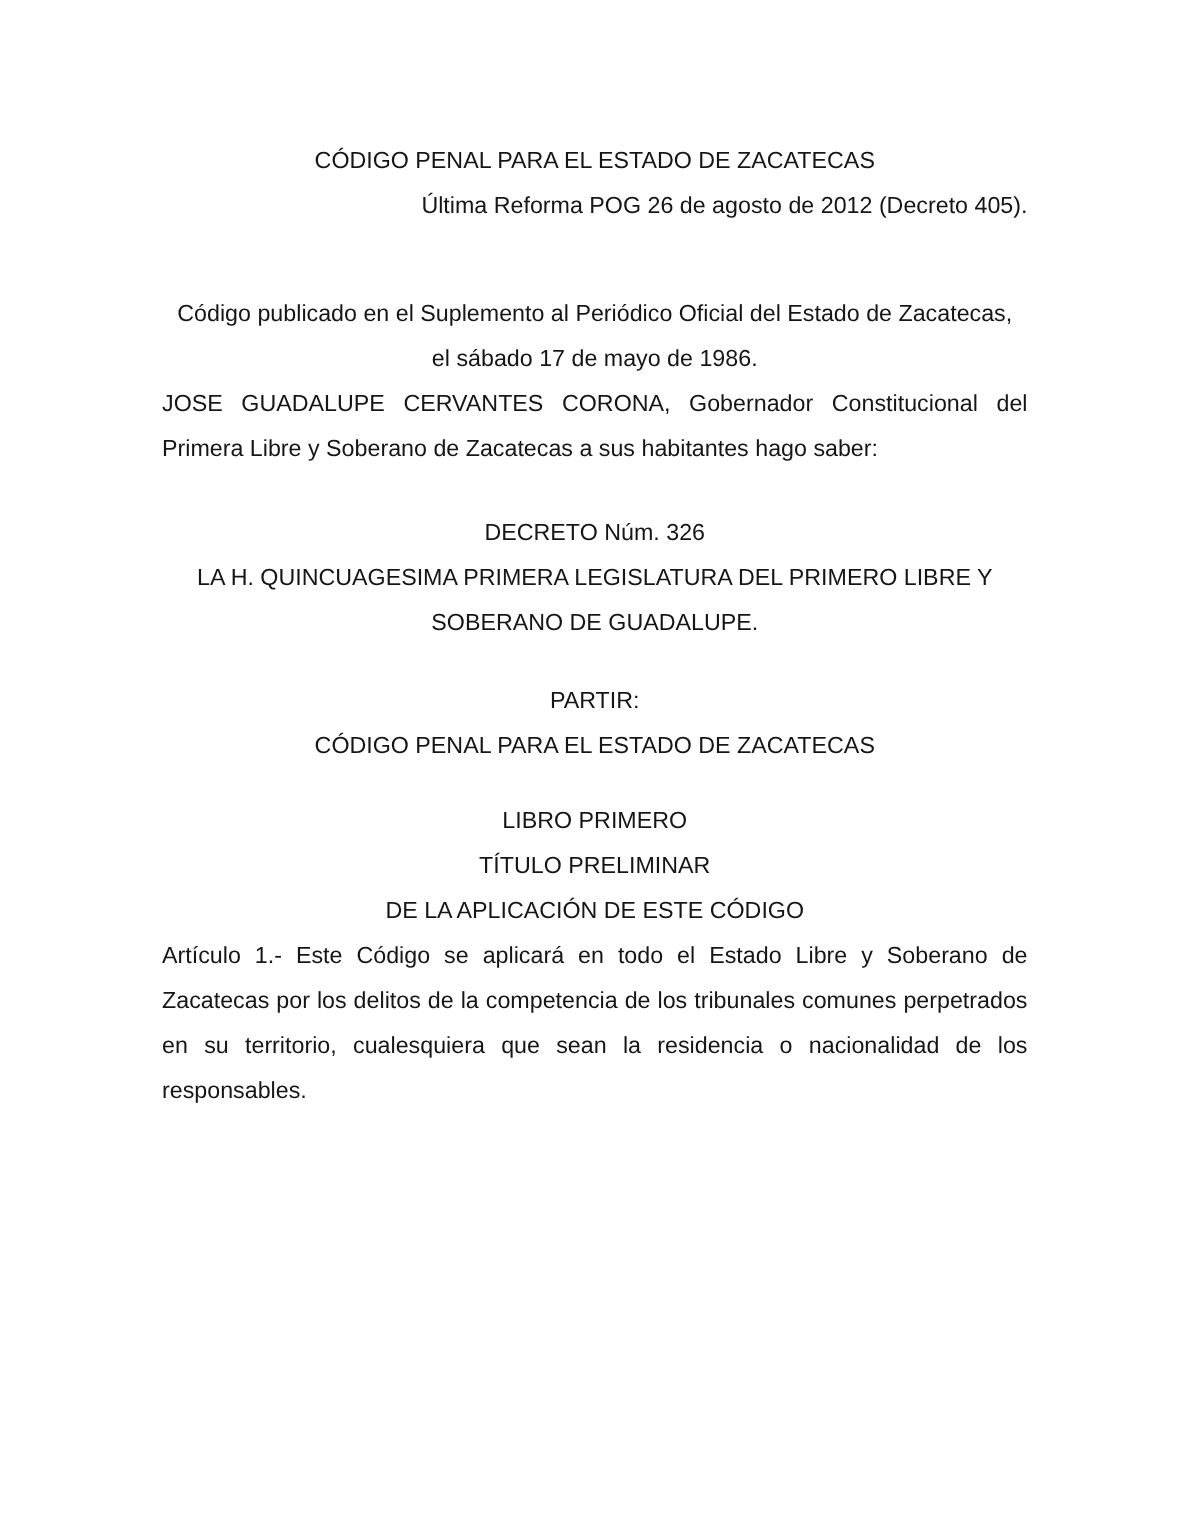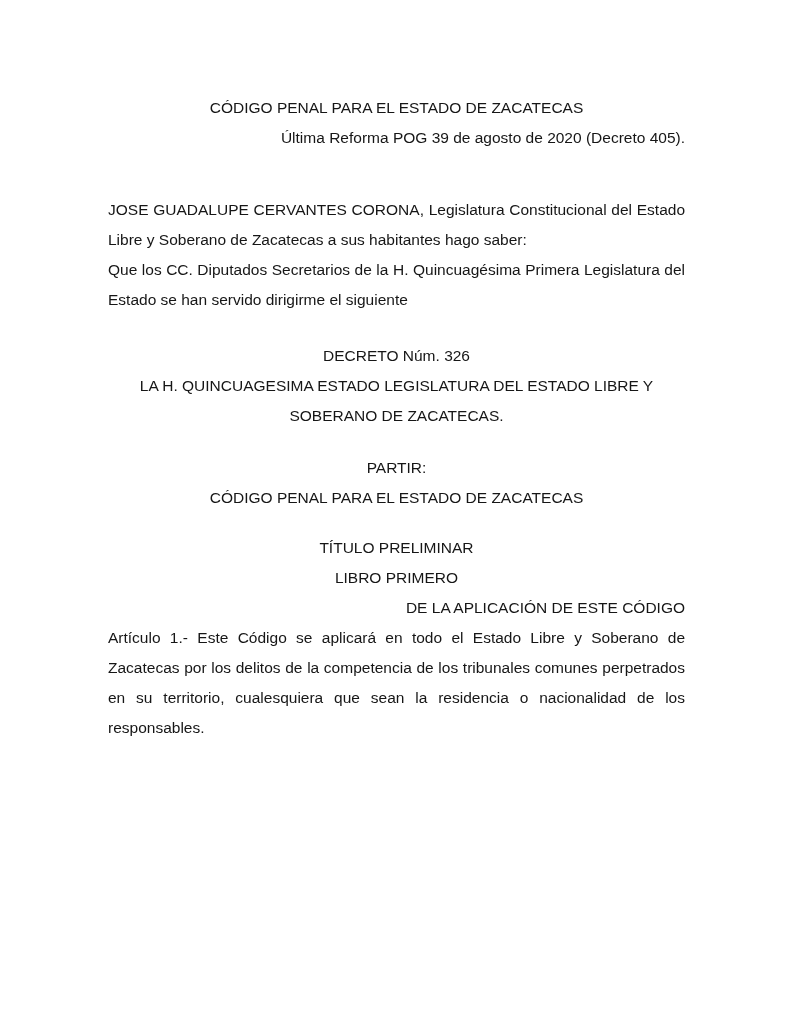--- a/index.html
+++ b/index.html
@@ -31,53 +31,54 @@
     .right  { text-align: right; }
     .justify{ text-align: justify; }
 
     .block-reform      { margin-top: 0; }
     .block-publication { margin-top: 42px; }
     .block-governor    { margin-top: 26px; }
     .block-quelos      { margin-top: 26px; }
     .block-decreto     { margin-top: 26px; }
     .block-decreta     { margin-top: 22px; }
     .block-libro       { margin-top: 20px; }
-    .block-aplicacion  { margin-top: 20px; text-align: right; }
+    .block-aplicacion  { margin-top: 20px; }
     .block-articulo    { margin-top: 24px; }
   </style>
 </head>
 <body>
 
 <div class="page">
 
   <h1 class="bold center">CÓDIGO PENAL PARA EL ESTADO DE ZACATECAS</h1>
 
-  <p class="right block-reform">Última Reforma POG 39 de agosto de 2020 (Decreto 405).</p>
+  <p class="right block-reform">Última Reforma POG 26 de agosto de 2012 (Decreto 405).</p>
 
   <div class="block-publication">
+    <p class="center">Código publicado en el Suplemento al Periódico Oficial del Estado de Zacatecas,</p>
+    <p class="center">el sábado 17 de mayo de 1986.</p>
   </div>
 
-  <p class="justify block-governor">JOSE GUADALUPE CERVANTES CORONA, Legislatura Constitucional del Estado Libre y Soberano de Zacatecas a sus habitantes hago saber:</p>
+  <p class="justify block-governor">JOSE GUADALUPE CERVANTES CORONA, Gobernador Constitucional del Primera Libre y Soberano de Zacatecas a sus habitantes hago saber:</p>
 
-  <p class="justify block-quelos">Que los CC. Diputados Secretarios de la H. Quincuagésima Primera Legislatura del Estado se han servido dirigirme el siguiente</p>
 
   <div class="block-decreto">
     <p class="center">DECRETO Núm. 326</p>
-    <p class="center">LA H. QUINCUAGESIMA ESTADO LEGISLATURA DEL ESTADO LIBRE Y</p>
-    <p class="center">SOBERANO DE ZACATECAS.</p>
+    <p class="center">LA H. QUINCUAGESIMA PRIMERA LEGISLATURA DEL PRIMERO LIBRE Y</p>
+    <p class="center">SOBERANO DE GUADALUPE.</p>
   </div>
 
   <div class="block-decreta">
     <p class="center bold">PARTIR:</p>
     <p class="center bold">CÓDIGO PENAL PARA EL ESTADO DE ZACATECAS</p>
   </div>
 
   <div class="block-libro">
+    <p class="center bold">LIBRO PRIMERO</p>
     <p class="center bold">TÍTULO PRELIMINAR</p>
-    <p class="center bold">LIBRO PRIMERO</p>
   </div>
 
   <p class="center bold block-aplicacion">DE LA APLICACIÓN DE ESTE CÓDIGO</p>
 
   <p class="justify block-articulo">
     <span class="bold">Artículo 1.-</span>
     <span>Este Código se aplicará en todo el Estado Libre y Soberano de Zacatecas por los delitos de la competencia de los tribunales comunes perpetrados en su territorio, cualesquiera que sean la residencia o nacionalidad de los responsables.</span>
   </p>
 
 </div>

